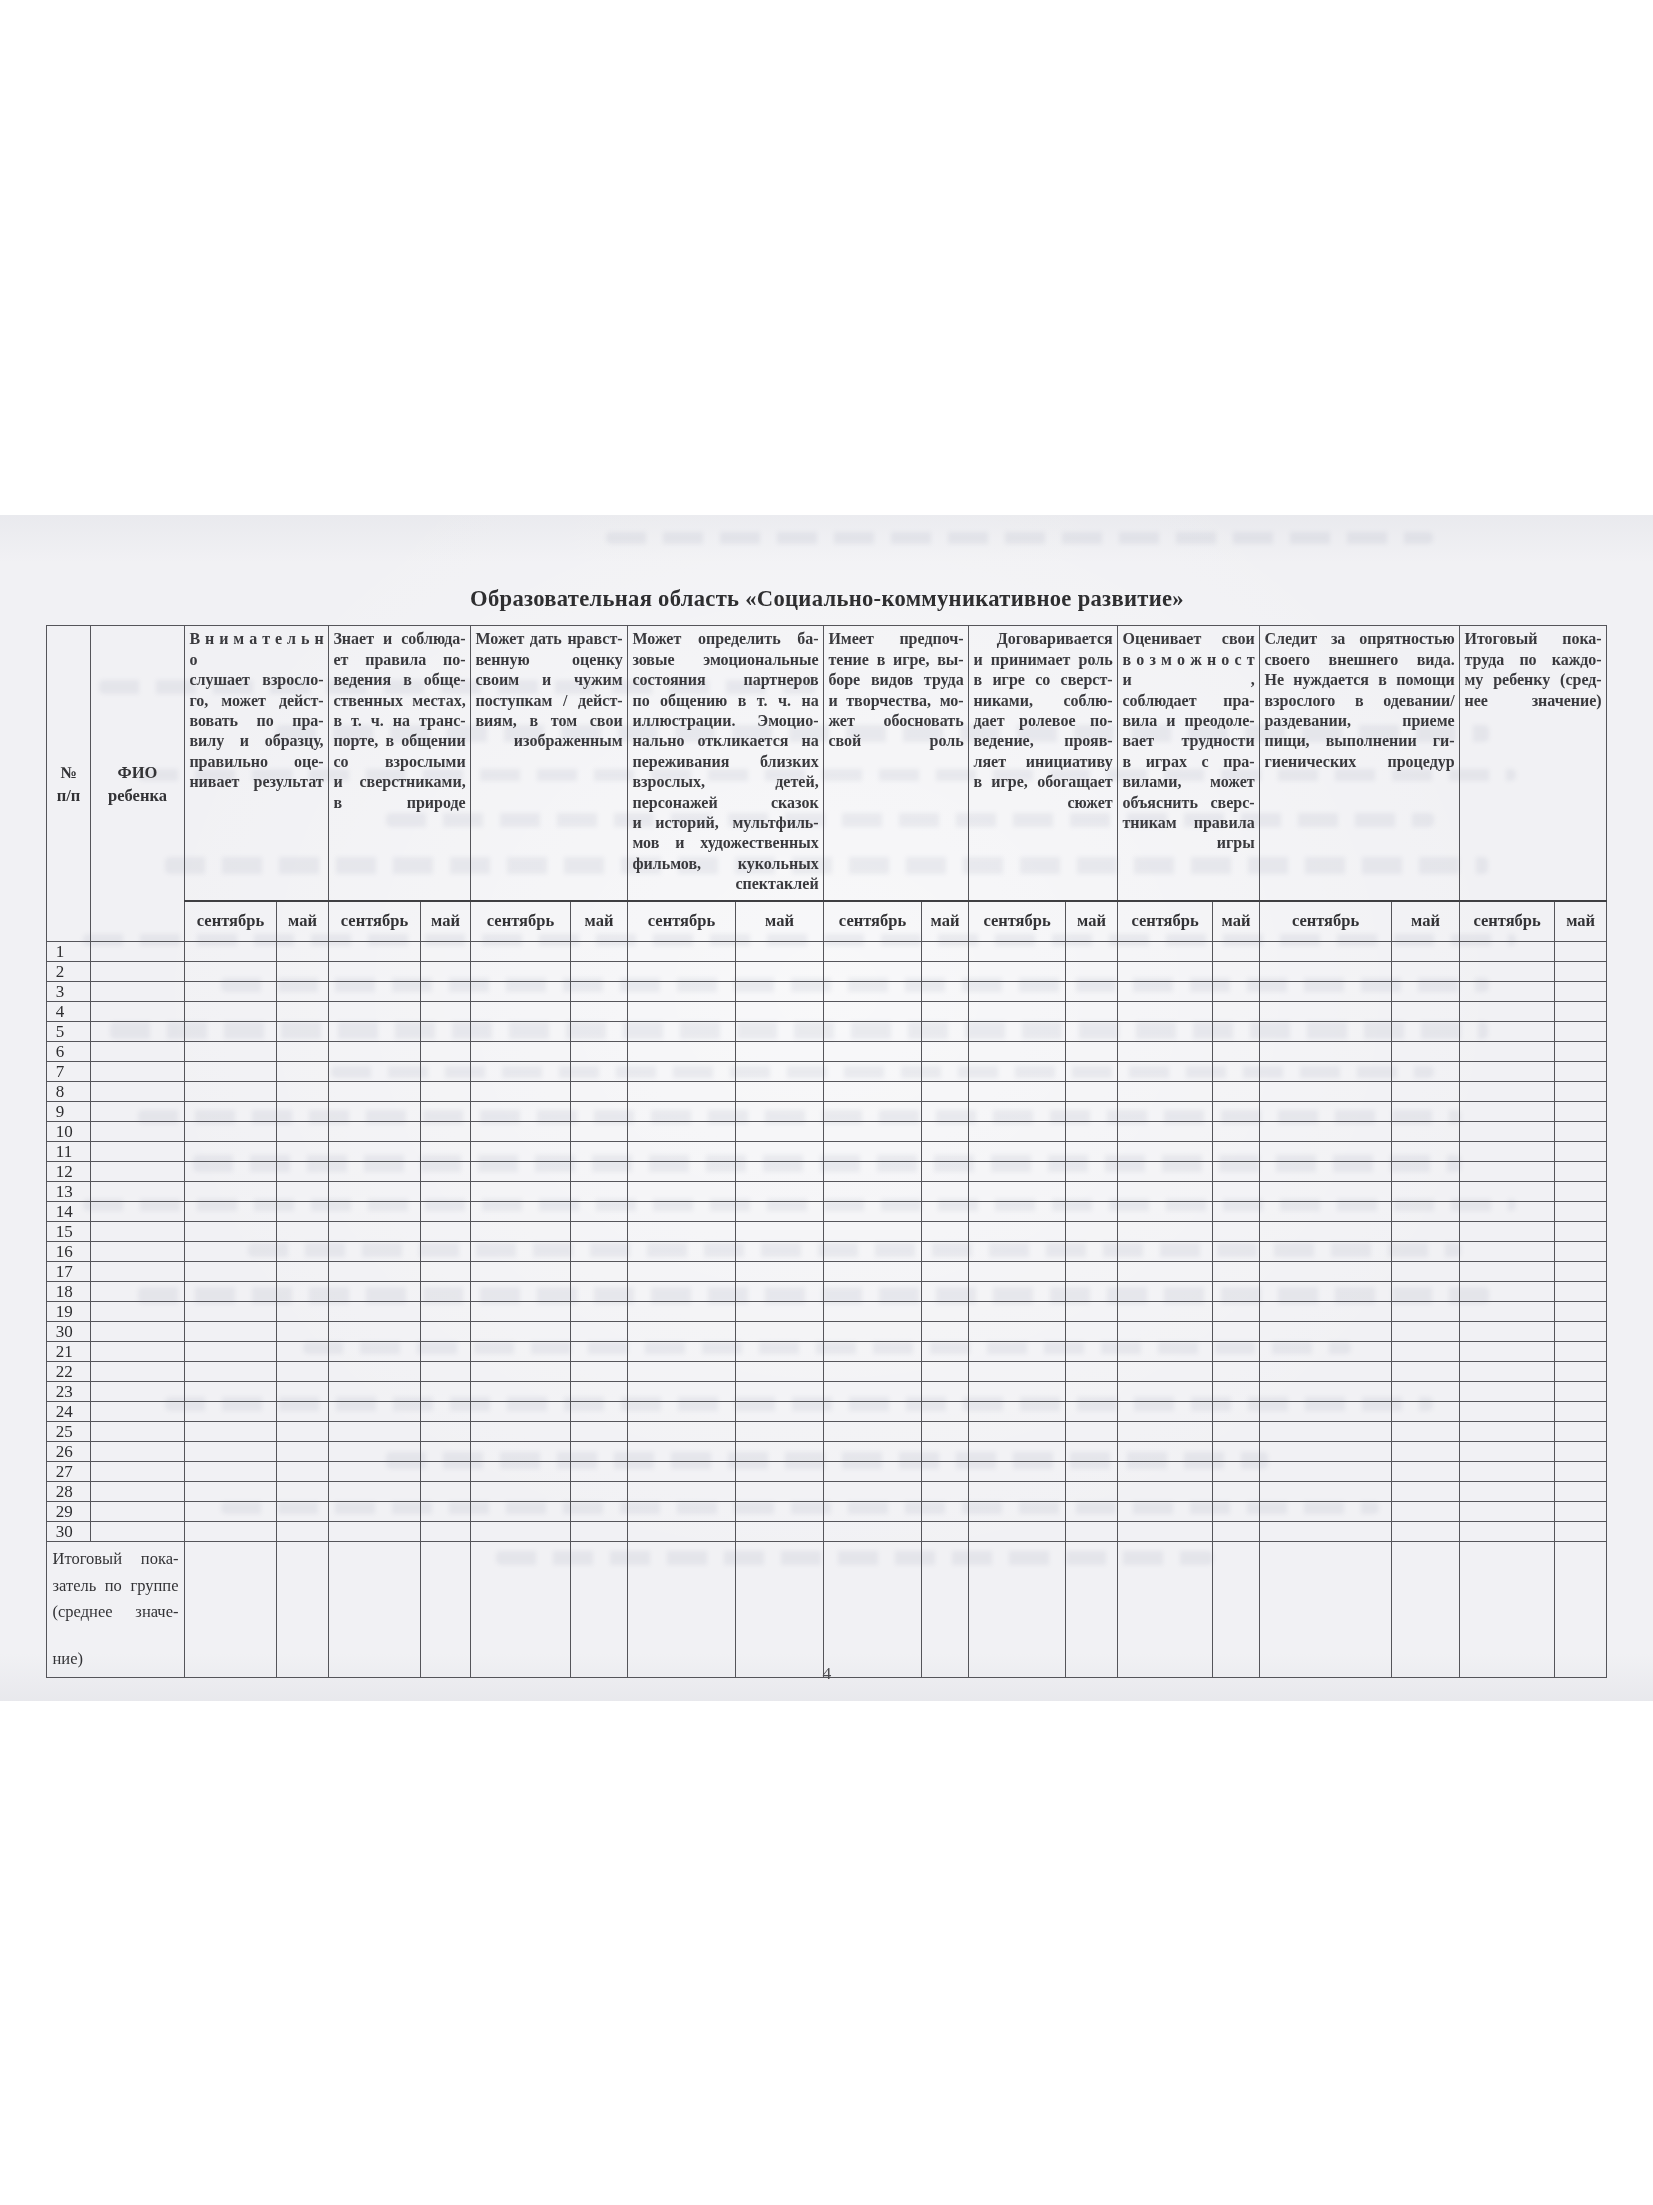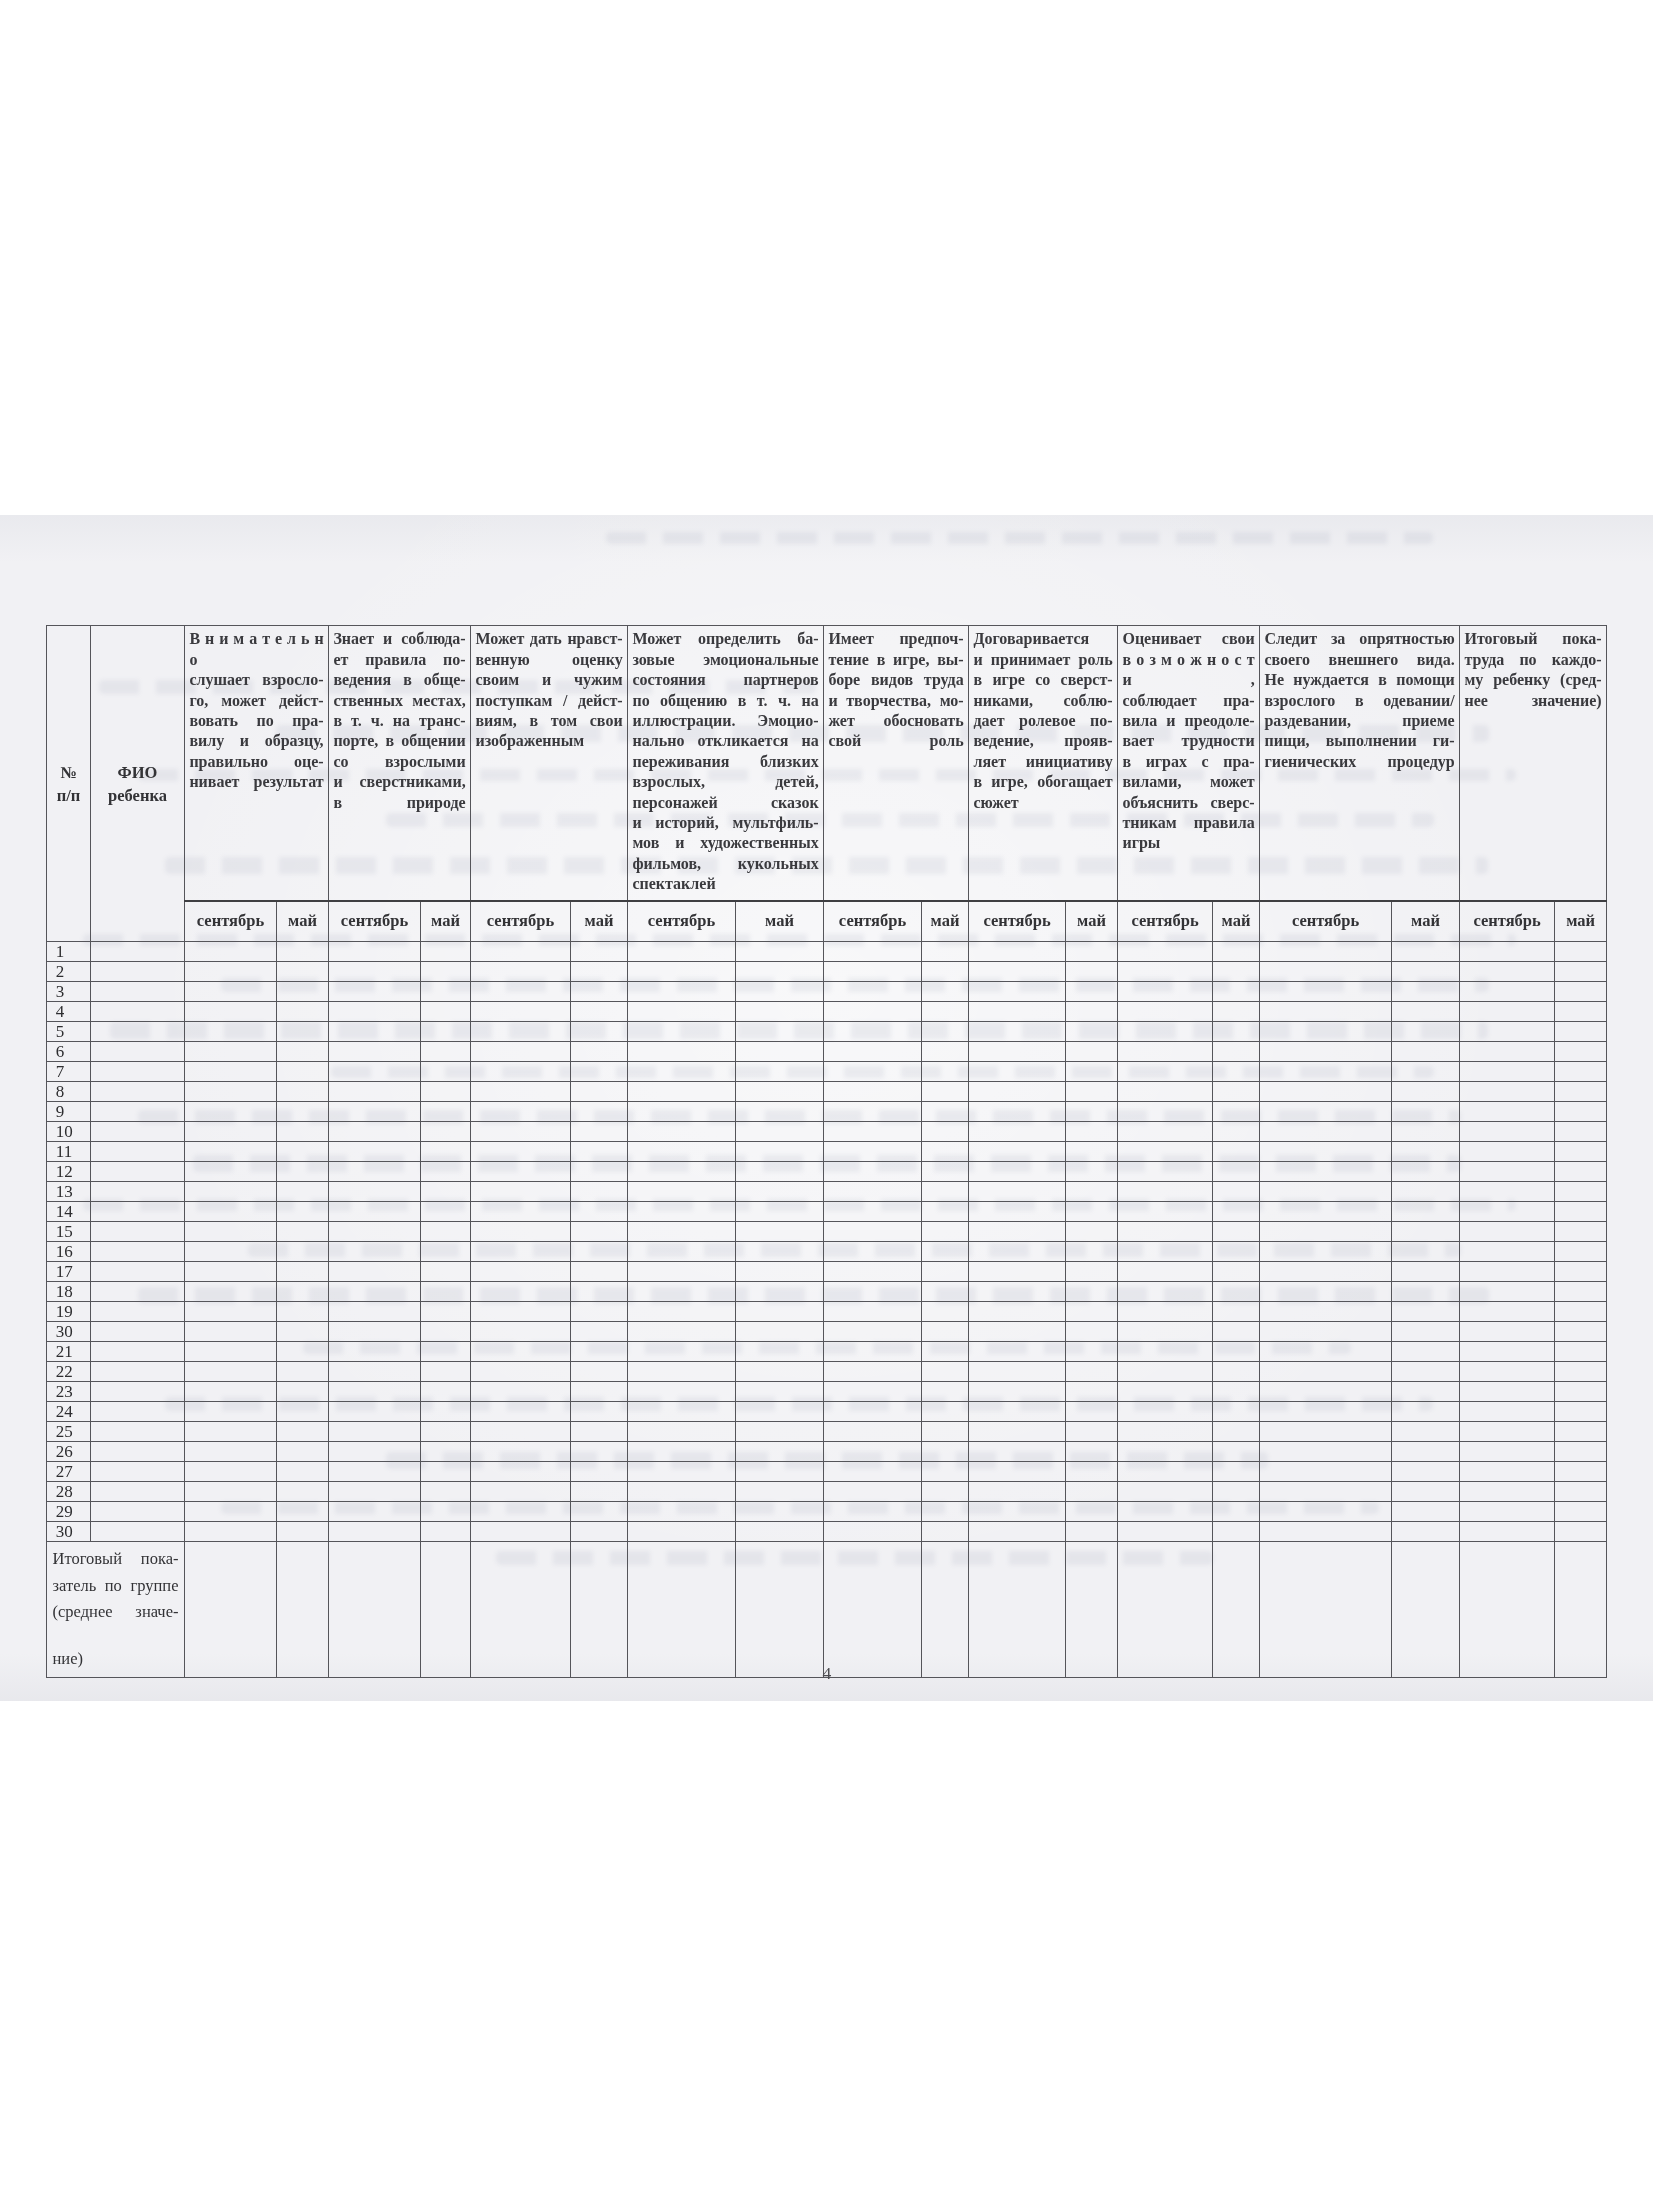--- a/index.html
+++ b/index.html
@@ -41,21 +41,21 @@
   th.hc{
     font-size:16.5px;font-weight:bold;color:#333336;
     white-space:pre-line;text-align:center;vertical-align:middle;line-height:23px;
   }
   tr.month-row{height:41px;}
   tr.month-row th{
     font-size:16.5px;font-weight:bold;color:#333336;text-align:center;vertical-align:middle;
     padding:0 0;
   }
   .jl{text-align:justify;text-align-last:justify;}
-  .cl{text-align:left;}
+  .cl{text-align:right;}
   tbody tr.data{height:20px;}
   td.num{
     font-size:17px;color:#2e2e30;text-align:left;vertical-align:middle;
     padding:0 0 0 8.8px;line-height:19px;
   }
   td.val, td.name{background:transparent;}
   tr.summary{height:110px;}
   td.sum{
     vertical-align:top;padding:4.4px 5.5px;
     font-size:16.5px;line-height:26.5px;font-weight:normal;color:#333336;
@@ -87,20 +87,21 @@
       <div class="bl" style="left: 83px; top: 684px; width: 1433px; height: 12px;"></div>
       <div class="bl" style="left: 248px; top: 728px; width: 1213px; height: 14.3px;"></div>
       <div class="bl" style="left: 138px; top: 772px; width: 1351px; height: 16.5px;"></div>
       <div class="bl" style="left: 303px; top: 827px; width: 1048px; height: 12px;"></div>
       <div class="bl" style="left: 165px; top: 882px; width: 1268px; height: 14.3px;"></div>
       <div class="bl" style="left: 386px; top: 937px; width: 882px; height: 16.5px;"></div>
       <div class="bl" style="left: 221px; top: 987px; width: 1158px; height: 12px;"></div>
       <div class="bl" style="left: 496px; top: 1036px; width: 717px; height: 14.3px;"></div>
     </div>
 
+  <div class="title">Образовательная область «Социально-коммуникативное развитие»</div>
 
   <table class="grid">
     <colgroup>
       <col style="width:44px">
         <col style="width:94px">
       <col style="width:92px">
         <col style="width:52px">
       <col style="width:92px">
         <col style="width:50px">
       <col style="width:100px">

